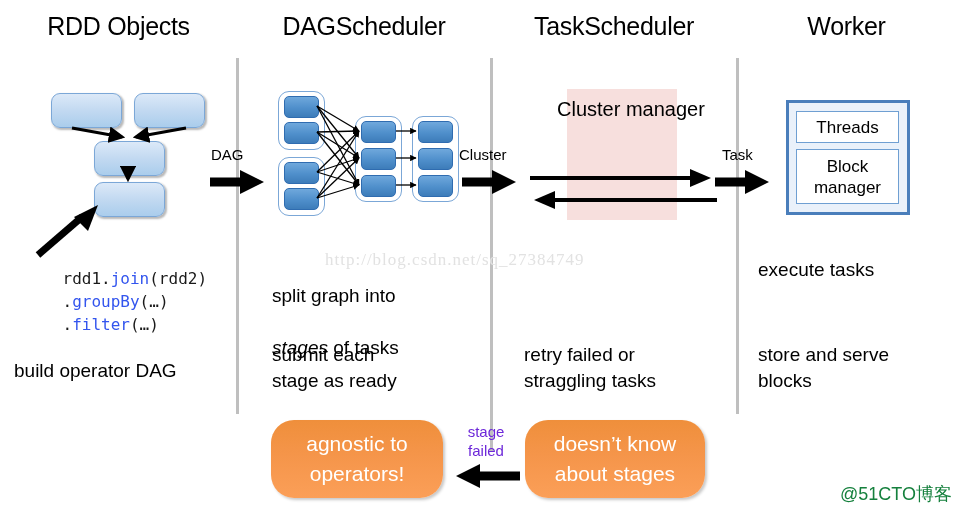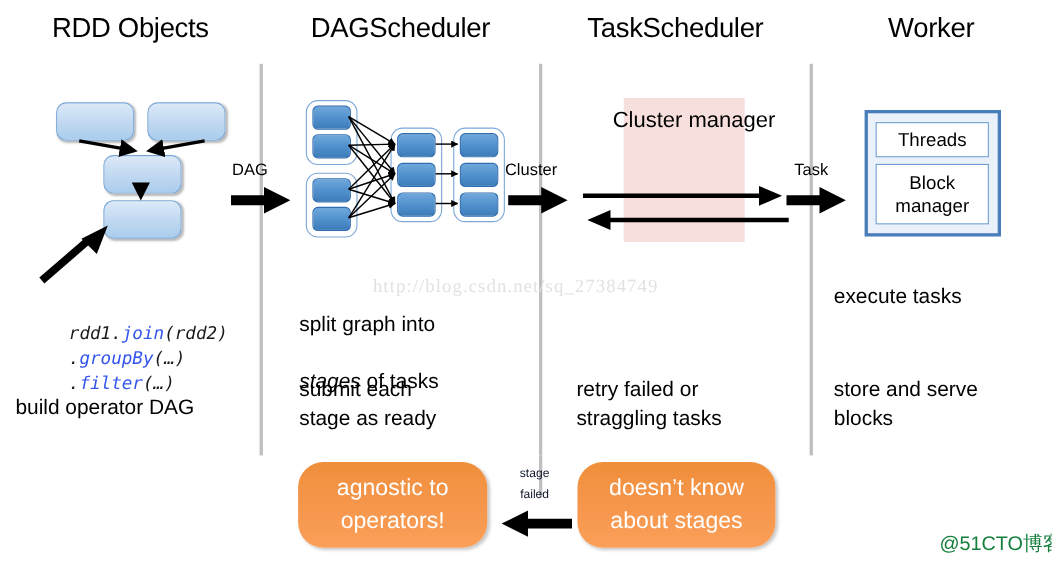--- a/index.html
+++ b/index.html
@@ -146,34 +146,33 @@
     text-align: center;
     display: flex;
     align-items: center;
     justify-content: center;
     white-space: pre-line;
   }
 
   
   .small-label {
     position: absolute;
-    font-size: 11px;
-    color: #0f172a;
+    font-size: 15px;
+    color: #6d28d9;
     line-height: 19px;
     text-align: center;
     white-space: pre-line;
   }
 
   
   .watermark {
     position: absolute;
     color: #e2e2e2;
     white-space: nowrap;
     pointer-events: none;
-    margin-left: 14px;
   }
   .watermark-url {
     font-family: "Liberation Serif", serif;
     font-size: 17px;
     letter-spacing: 1px;
   }
   .watermark-brand {
     font-family: "Liberation Sans", sans-serif;
     font-size: 18px;
     color: #15803d;
@@ -210,21 +209,21 @@
     <path d="M 72 48 L 122 57" stroke="#000000" stroke-width="3" fill="none" marker-end="url(#ah-sm)"></path>
     <path d="M 186 48 L 136 57" stroke="#000000" stroke-width="3" fill="none" marker-end="url(#ah-sm)"></path>
     <path d="M 128 96 L 128 99" stroke="#000000" stroke-width="3" fill="none" marker-end="url(#ah-sm)"></path>
   </svg>
 
   <svg class="flow-arrow" style="left:26px; top:205px;" width="80" height="55" viewBox="0 0 80 55">
     <path d="M 12 50 L 56 12" stroke="#000000" stroke-width="7" fill="none"></path>
     <path d="M 72 0 L 48 12 L 62 26 z" fill="#000000"></path>
   </svg>
 
-  <div class="code-block" style="left:24px; top:268px;font-style:italic;">
+  <div class="code-block" style="left:24px; top:244px;">
     <span><span>rdd1.</span><span class="m">join</span><span>(rdd2)</span></span>
 <span><span>    .</span><span class="m">groupBy</span><span>(…)</span></span>
 <span><span>    .</span><span class="m">filter</span><span>(…)</span></span>
   </div>
 
   <div class="body-text" style="left:14px; top:358px; width:215px;">build operator DAG</div>
 
   <div class="edge-label" style="left:211px; top:146px;">DAG</div>
   <svg class="flow-arrow" style="left:208px; top:168px;" width="62" height="28" viewBox="0 0 62 28">
     <path d="M 2 14 L 36 14" stroke="#000000" stroke-width="9" fill="none"></path>

